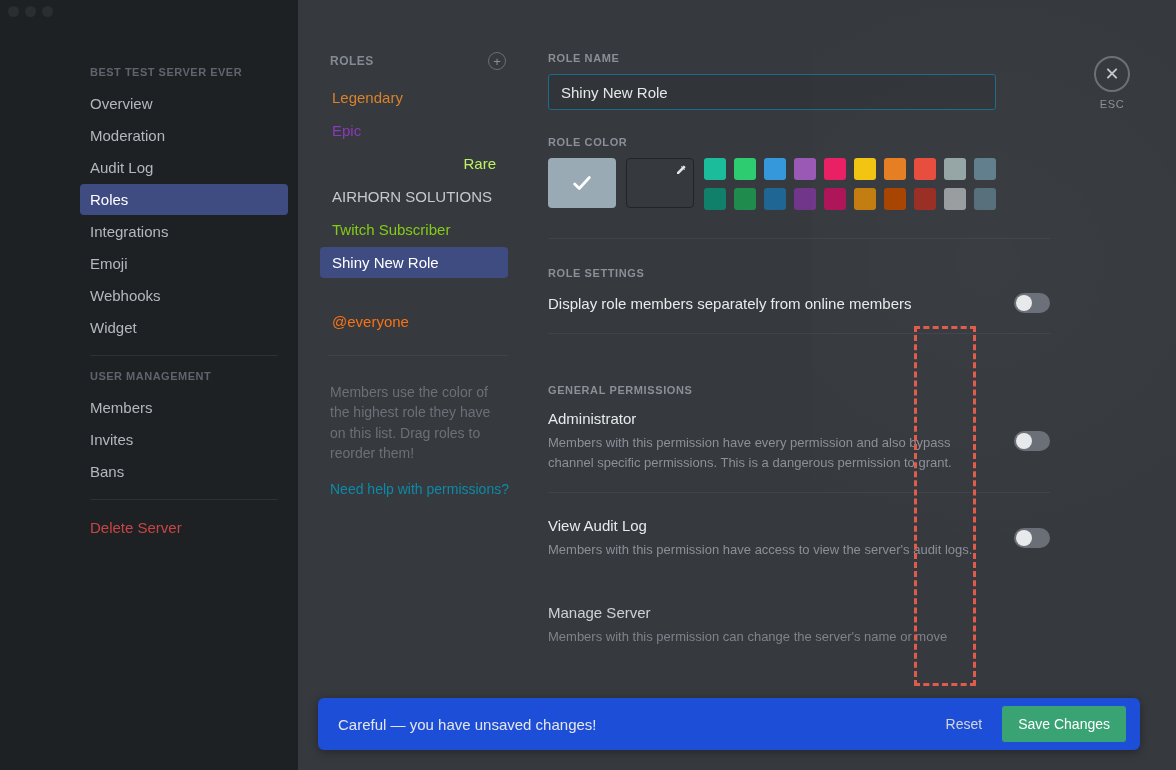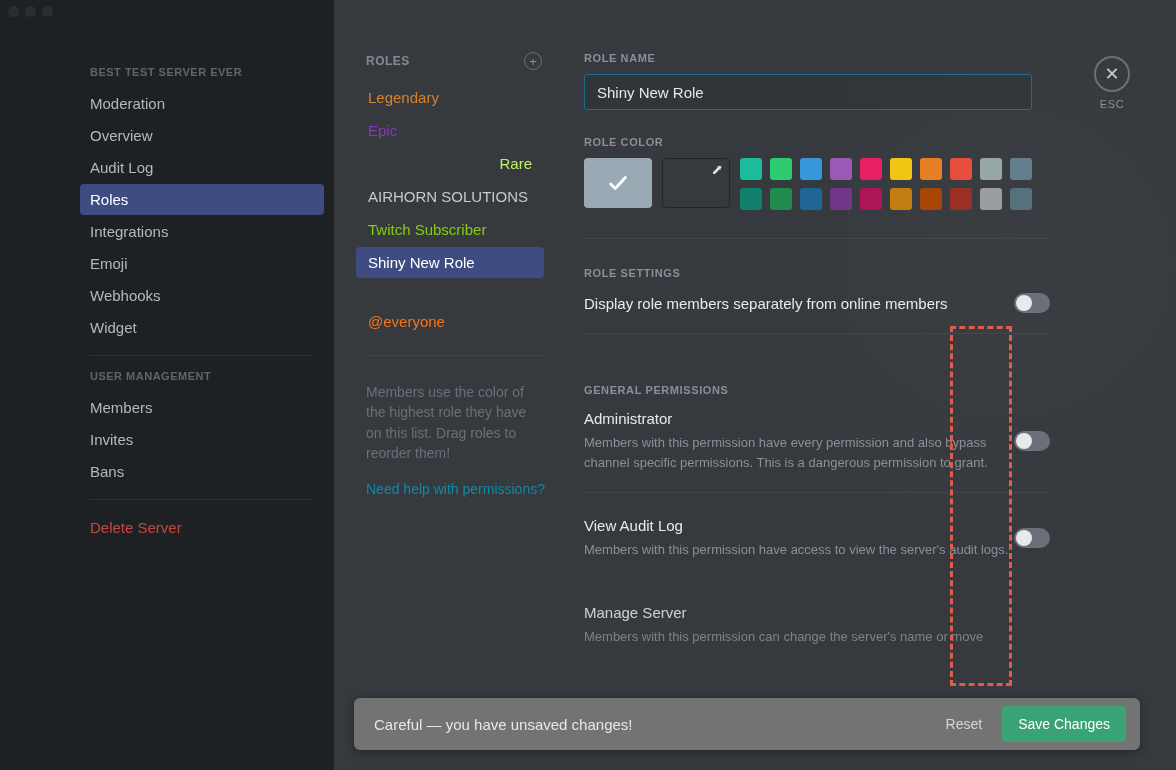--- a/index.html
+++ b/index.html
@@ -1,21 +1,21 @@
 <!DOCTYPE html>
 <html><head>
 <meta charset="utf-8">
 <style>
   * { box-sizing: border-box; margin: 0; padding: 0; }
   html, body { width: 1176px; height: 770px; background:#1e2124; font-family: "Helvetica Neue", Helvetica, Arial, sans-serif; color:#87909c; overflow:hidden; }
   .window-dots { position:absolute; top:6px; left:8px; display:flex; gap:6px; }
   .window-dots span { width:11px; height:11px; border-radius:50%; background:#2b2d31; display:inline-block; }
   .layout { display:flex; width:100%; height:100%; }
   
-  .sidebar { width:334px; background:#1e2124; padding:52px 20px 0 90px; }
+  .sidebar { width:298px; background:#1e2124; padding:52px 20px 0 90px; }
   .sidebar .category { font-size:11px; font-weight:700; letter-spacing:0.5px; color:#60656c; margin:14px 0 10px; text-transform:uppercase; }
   .sidebar .nav-item { display:block; padding:7px 10px; margin:1px -10px; border-radius:4px; font-size:15px; color:#b4b8be; cursor:pointer; }
   .sidebar .nav-item.active { background:#3e4c82; color:#ffffff; }
   .sidebar hr { border:0; border-top:1px solid #2c2f33; margin:12px 0; }
   .sidebar .danger { color:#c94545; }
   
   .main { flex:1; background:#36393e; display:flex; position:relative; }
   
   .roles-col { width:216px; padding:52px 0 0 32px; }
   .roles-head { display:flex; align-items:center; justify-content:space-between; padding-right:8px; }
@@ -47,21 +47,21 @@
   .toggle { width:36px; height:20px; background:#6a6e76; border-radius:12px; position:relative; cursor:pointer; flex-shrink:0; }
   .toggle .knob { position:absolute; left:2px; top:2px; width:16px; height:16px; border-radius:50%; background:#e8e9eb; }
   
   .highlight { position:absolute; border:3px dashed #e05b4a; pointer-events:none; }
   
   .esc { position:absolute; top:56px; right:46px; text-align:center; color:#8b8f96; cursor:pointer; }
   .esc .circle { width:36px; height:36px; border:2px solid #6b6f77; border-radius:50%; display:flex; align-items:center; justify-content:center; margin:0 auto 6px; }
   .esc .x { font-size:18px; color:#c7c9cd; }
   .esc .text { font-size:11px; letter-spacing:0.6px; }
   
-  .unsaved-bar { position:absolute; left:20px; right:36px; bottom:20px; height:52px; background:#737373; border-radius:6px; display:flex; align-items:center; padding:0 14px 0 20px; color:#e6e7e9; font-size:15px; box-shadow:0 2px 10px rgba(0,0,0,0.35); }
+  .unsaved-bar { position:absolute; left:20px; right:36px; bottom:20px; height:52px; background:#1d4ed8; border-radius:6px; display:flex; align-items:center; padding:0 14px 0 20px; color:#e6e7e9; font-size:15px; box-shadow:0 2px 10px rgba(0,0,0,0.35); }
   .unsaved-bar .msg { flex:1; }
   .unsaved-bar .reset { color:#d4d6d9; font-size:14px; margin-right:20px; cursor:pointer; }
   .unsaved-bar .save  { background:#3aa374; color:#ffffff; padding:10px 16px; border-radius:3px; font-size:14px; cursor:pointer; }
   
   .spotlight { position:absolute; left:514px; top:0; right:0; bottom:0; pointer-events:none;
     background: radial-gradient(ellipse 560px 520px at 48% 34%, rgba(255,255,255,0.02), rgba(0,0,0,0) 60%);
   }
   .check-svg { width:22px; height:22px; }
 </style>
 </head>
@@ -71,22 +71,22 @@
   <span></span>
     <span></span>
     <span></span>
 </div>
 
 <div class="layout">
 
   <div class="sidebar">
     <div class="category">BEST TEST SERVER EVER</div>
     <div id="nav-main">
+        <div class="nav-item">Overview</div>
         <div class="nav-item">Moderation</div>
-        <div class="nav-item">Overview</div>
         <div class="nav-item">Audit Log</div>
         <div class="nav-item active">Roles</div>
         <div class="nav-item">Integrations</div>
         <div class="nav-item">Emoji</div>
         <div class="nav-item">Webhooks</div>
         <div class="nav-item">Widget</div>
       </div>
     <hr>
     <div class="category">USER MANAGEMENT</div>
     <div id="nav-user">

